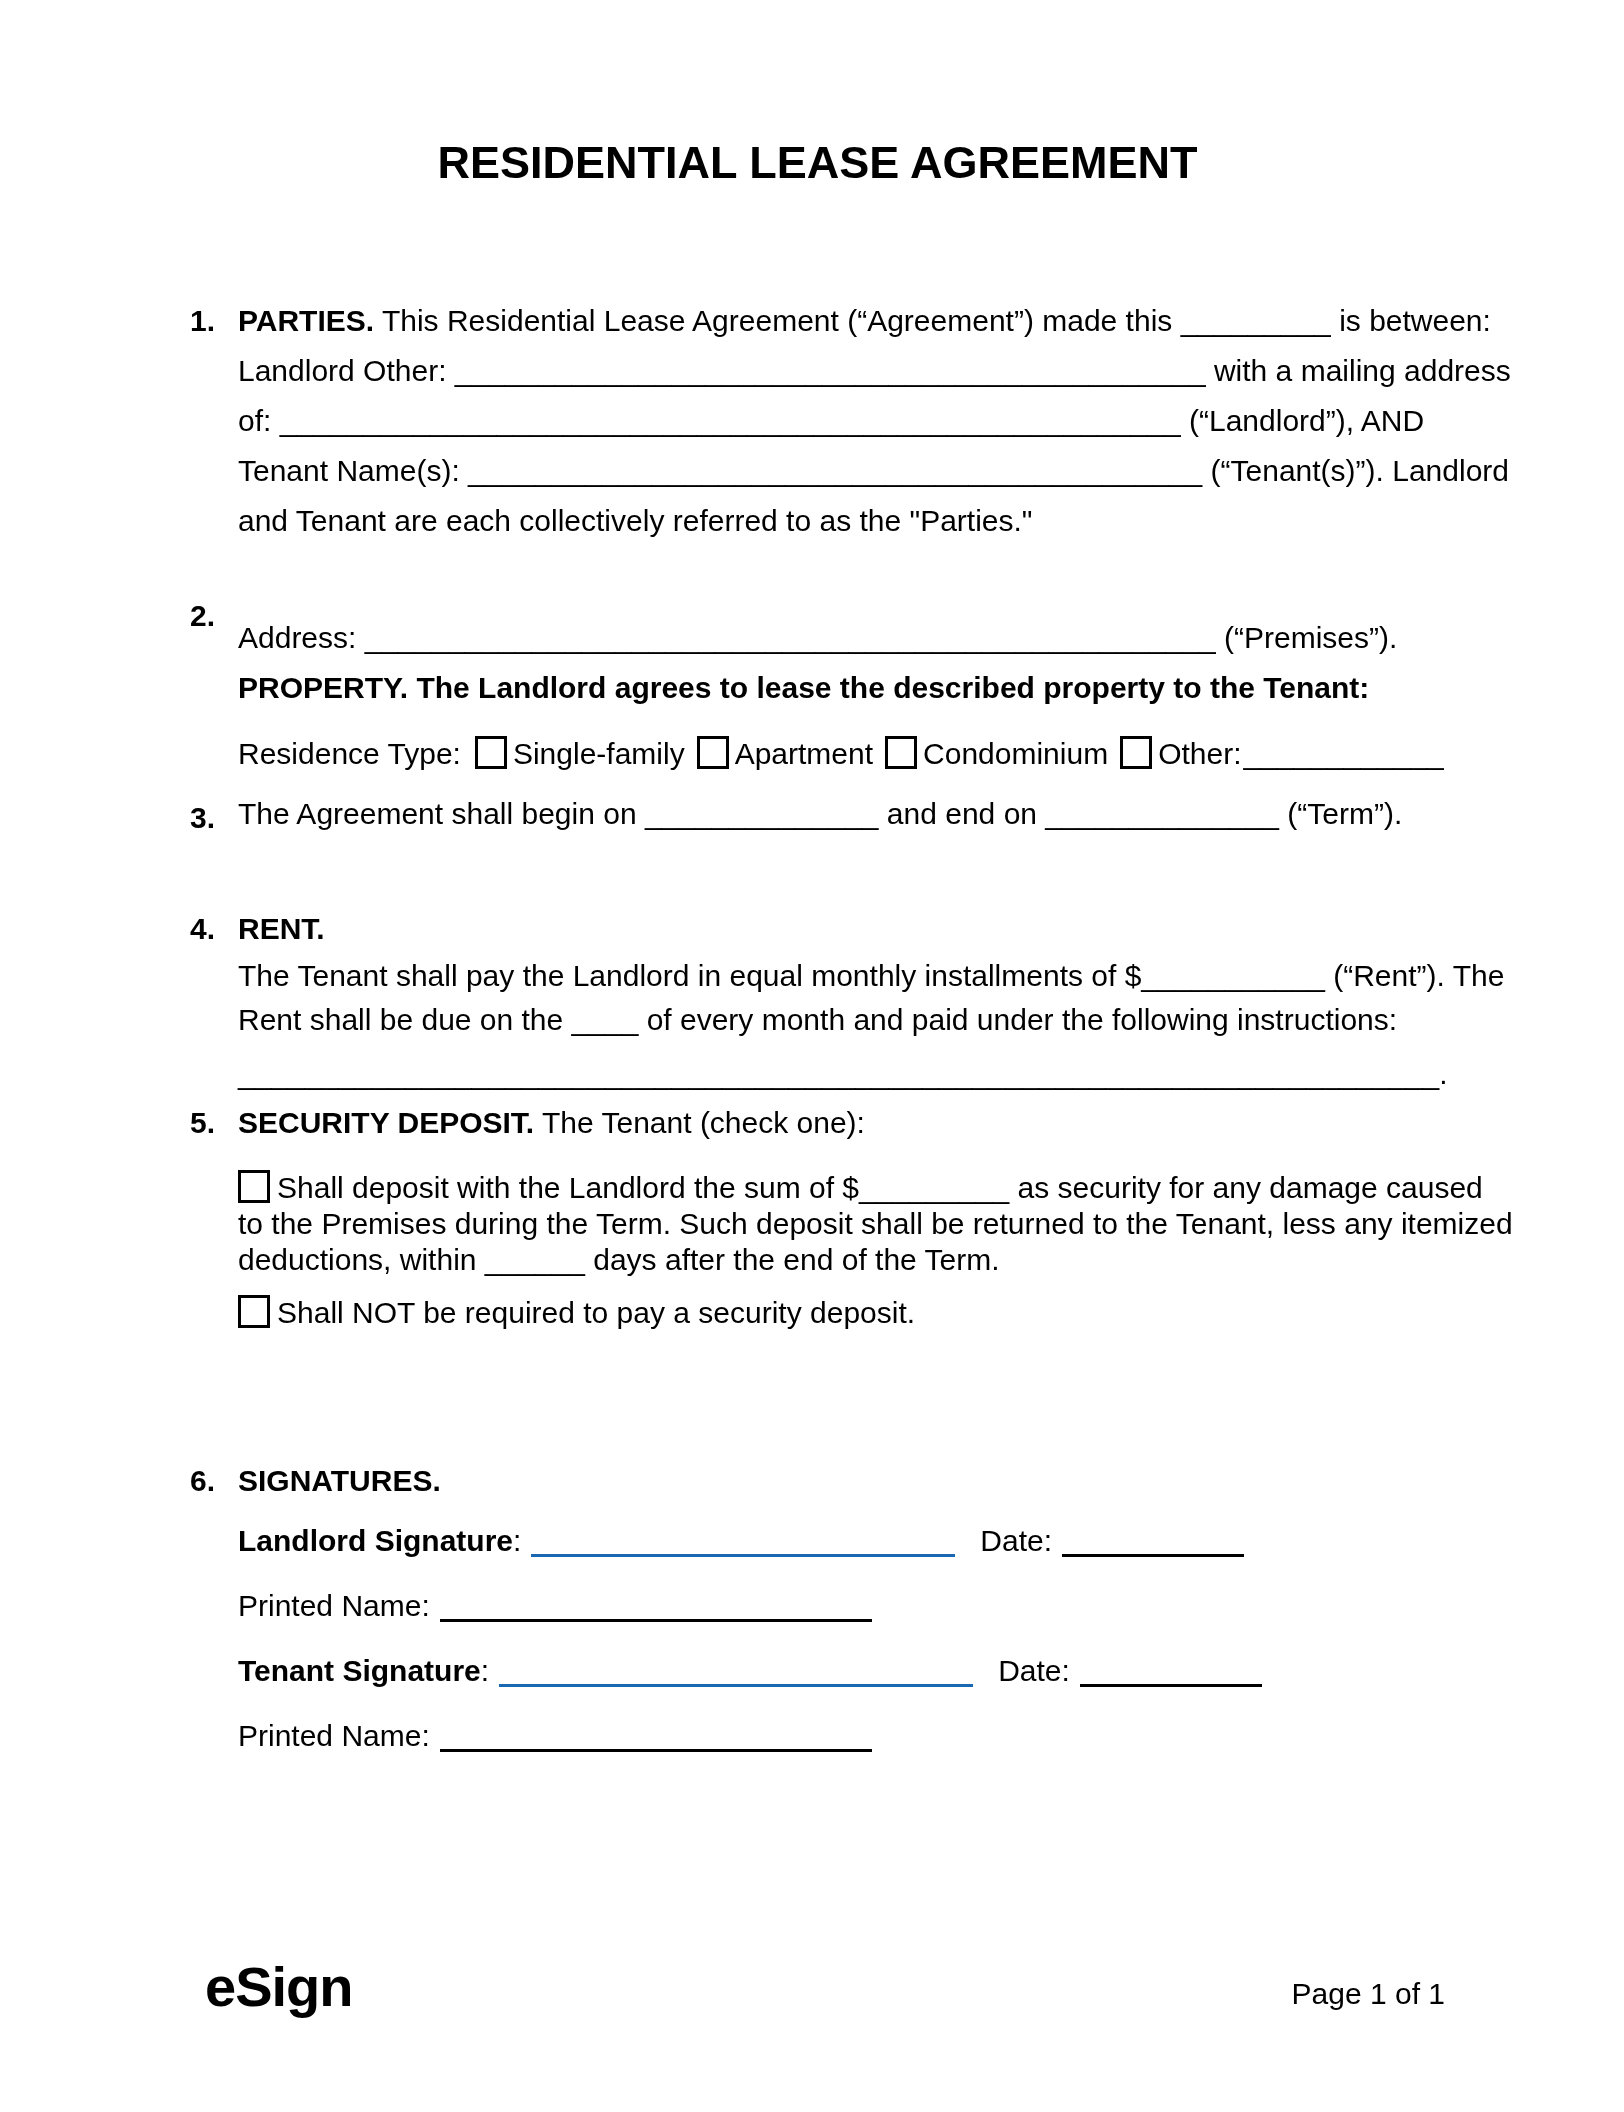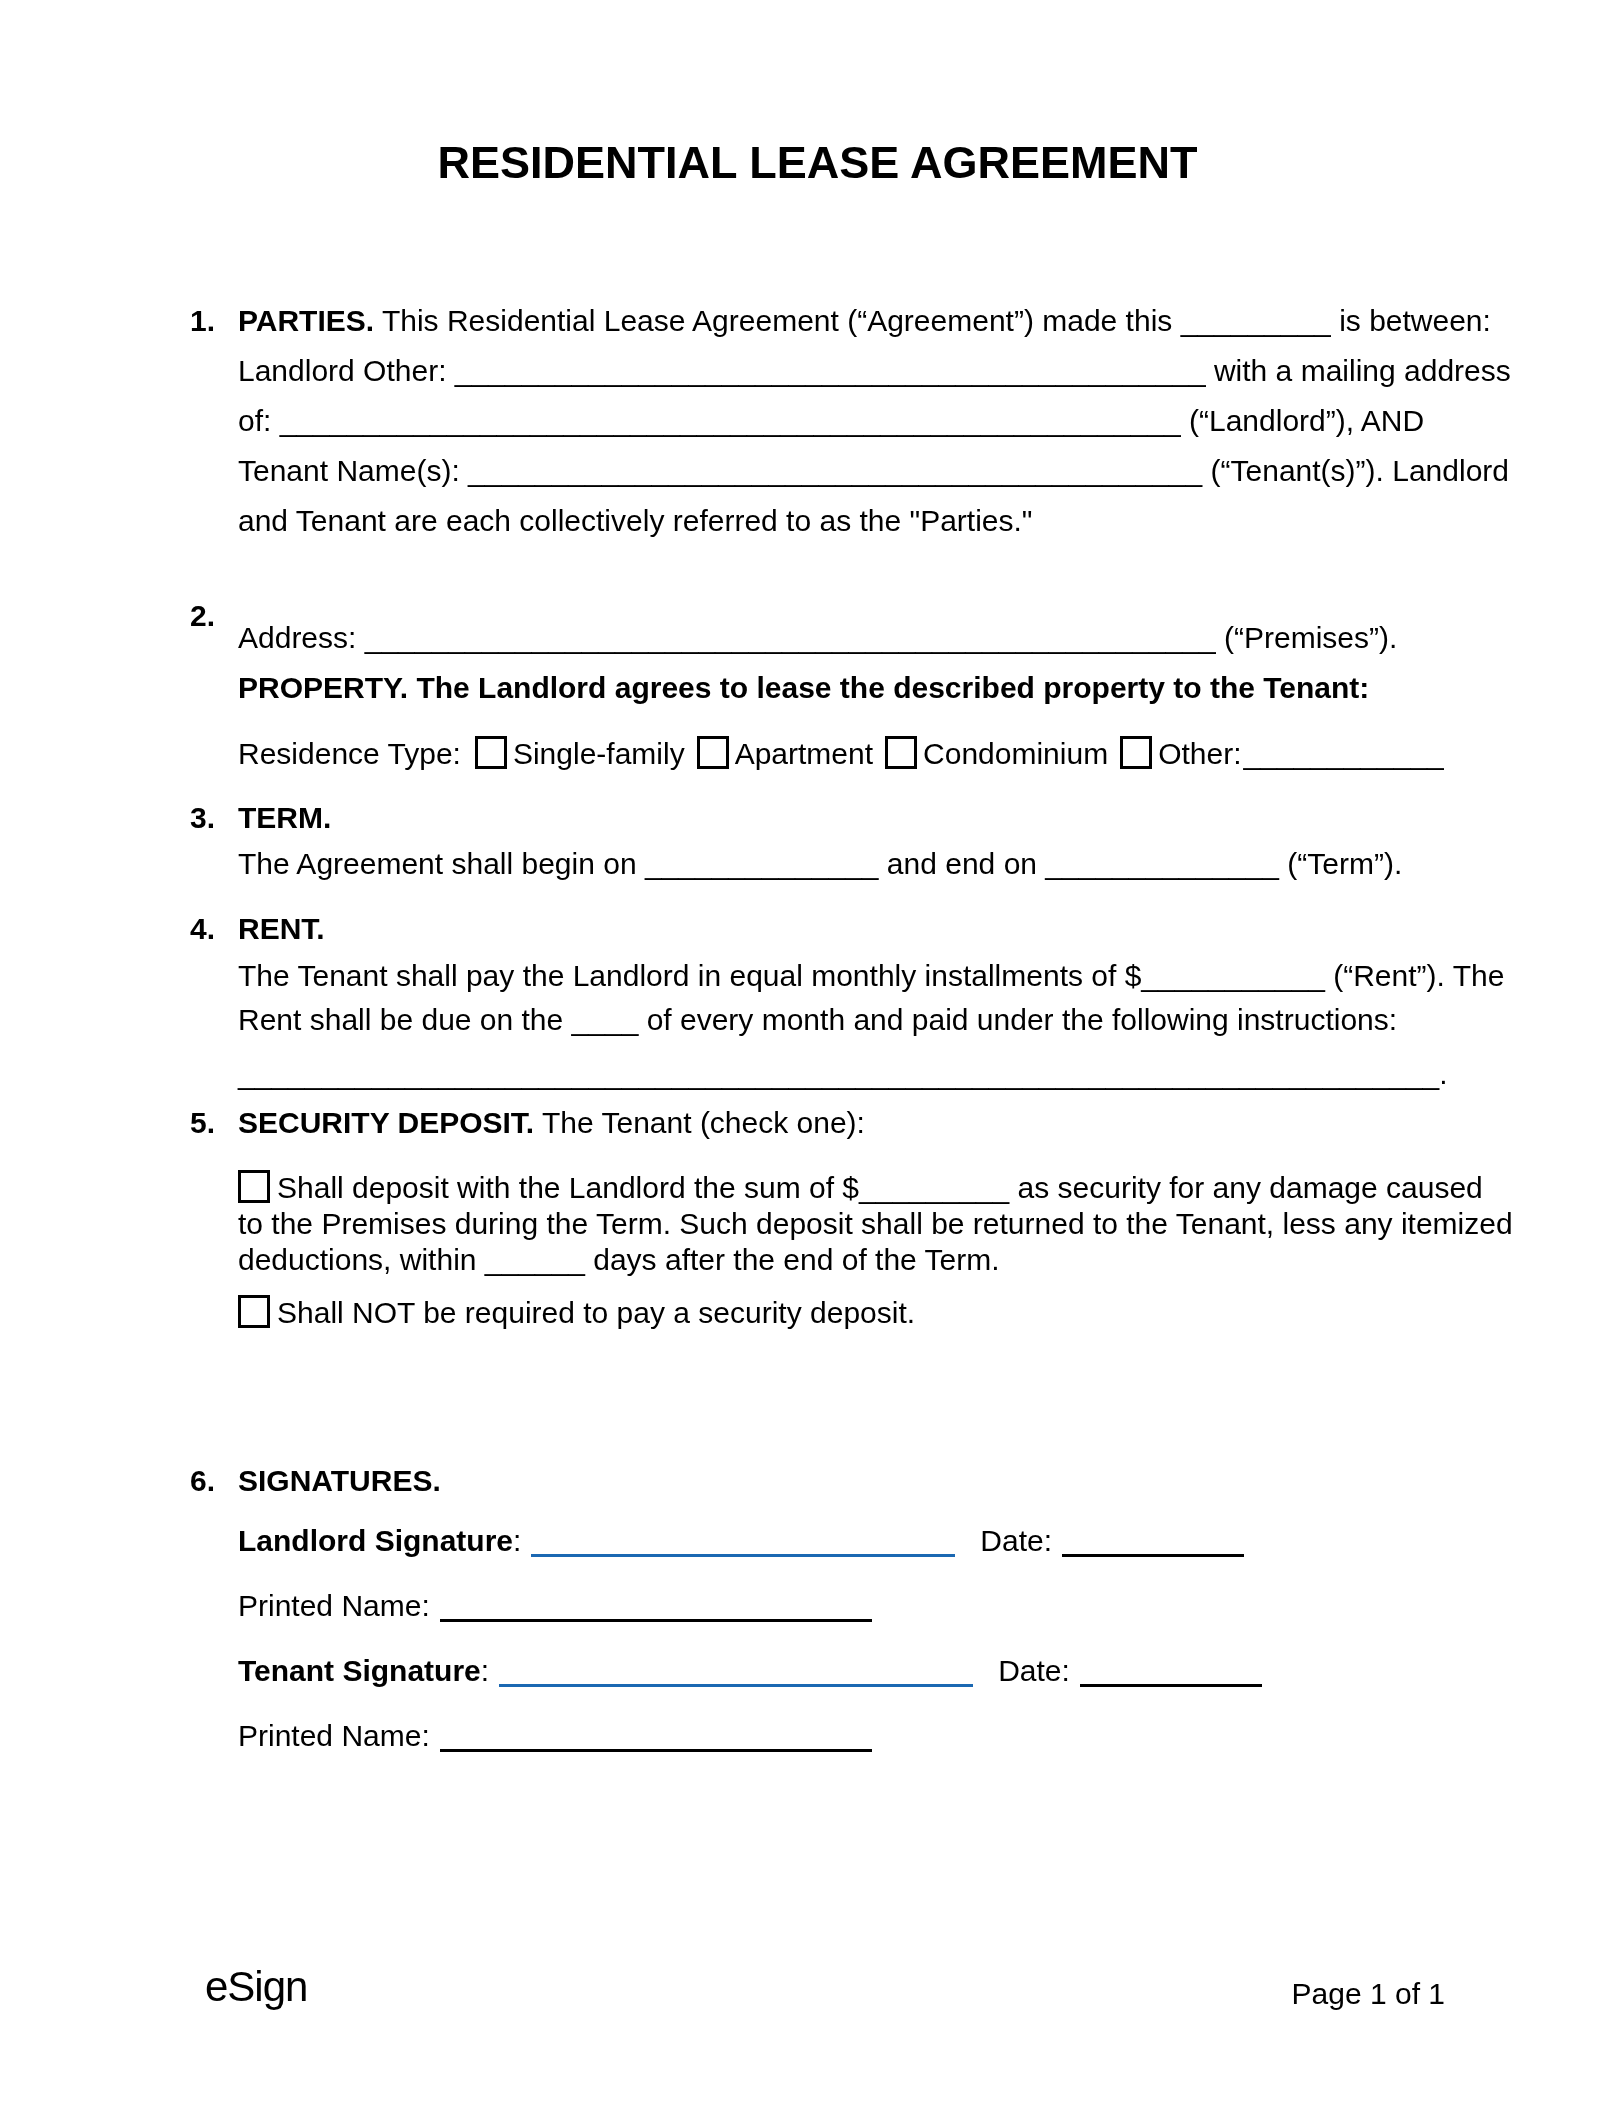--- a/index.html
+++ b/index.html
@@ -86,22 +86,22 @@
   .w-sig-landlord { width: 424px; }
   .w-sig-tenant   { width: 474px; }
   .w-date         { width: 182px; }
   .w-printed      { width: 432px; }
   .date-label { margin-left: 25px; }
   
   .brand {
     position: absolute;
     left: 205px;
     top: 1966px;
-    font-size: 42px;
-    font-weight: 400;
+    font-size: 56px;
+    font-weight: 700;
     line-height: 42px;
     letter-spacing: -1px;
   }
   .page-indicator {
     position: absolute;
     right: 179px;
     top: 1976px;
     font-size: 30px;
     line-height: 36px;
   }
@@ -130,21 +130,20 @@
     <div class="line">
       <span class="b">PROPERTY.</span><span class="b"> The Landlord agrees to lease the described property to the Tenant:</span>
     </div>
     <div class="line res-line">
       <span class="res-label">Residence Type:</span><span class="opt"><span class="cb"></span><span>Single-family</span></span><span class="opt"><span class="cb"></span><span>Apartment</span></span><span class="opt"><span class="cb"></span><span>Condominium</span></span><span class="opt"><span class="cb"></span><span>Other:</span></span><span class="other-blank">____________</span>
     </div>
   </div>
 
   <div class="sec" id="sec-term">
     <span class="num">3.</span>
-    <div class="line b">TERM.</div>
     <div class="line body-line">The Agreement shall begin on ______________ and end on ______________ (“Term”).</div>
   </div>
 
   <div class="sec" id="sec-rent">
     <span class="num">4.</span>
     <div class="line b">RENT.</div>
     <div class="line body-line">The Tenant shall pay the Landlord in equal monthly installments of $___________ (“Rent”). The</div>
     <div class="line body-line">Rent shall be due on the ____ of every month and paid under the following instructions:</div>
     <div class="line body-line pay-line">________________________________________________________________________.</div>
   </div>

